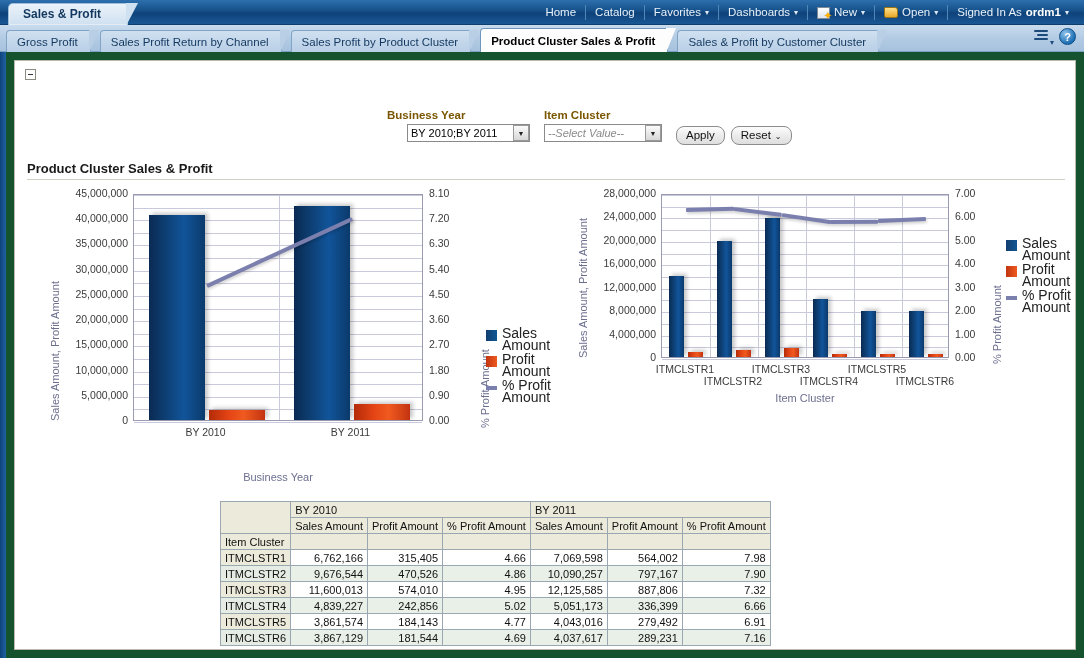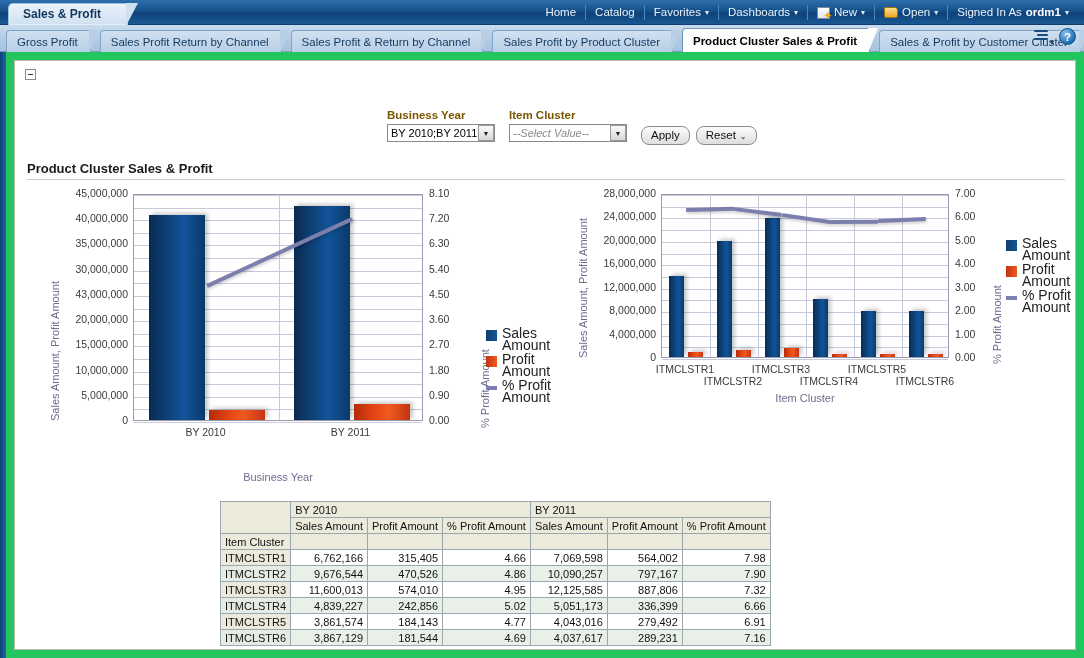--- a/index.html
+++ b/index.html
@@ -100,21 +100,21 @@
     display:flex; align-items:center; justify-content:center; cursor:pointer;
   }
 
   
   .leftrail {
     position:absolute; left:0; top:52px; width:6px; height:606px;
     background: linear-gradient(to right,#0e4279,#1f63a4);
   }
   .content {
     position:absolute; left:6px; top:52px; width:1078px; height:606px;
-    background:#22c55e;
+    background:#14532d;
   }
   .panel {
     position:absolute; left:8px; top:8px; width:1062px; height:590px;
     border:1px solid #b9b9ad; background:#fff;
   }
   .collapse-box {
     position:absolute; left:10px; top:8px; width:11px; height:11px;
     border:1px solid #8b8b80; background:#fdfdfd; cursor:pointer;
   }
   .collapse-box:after{
@@ -126,21 +126,21 @@
   .prompt-group { margin-right: 14px; }
   .prompt-label {
     font-weight:bold; font-size:11.5px; color:#7a5600; margin-bottom:3px;
     font-family:"Liberation Sans", sans-serif;
   }
   .sel {
     display:flex; align-items:center; height:18px;
     border:1px solid #8a8a8a; background:#fff; font-size:11px; padding-left:3px;
   }
   .sel .selval { white-space:nowrap; }
-  .sel.w1 { width:108px; }
+  .sel.w1 { width:123px;margin-left:20px; }
   .sel.w2 { width:118px; }
   .sel .selval.placeholder { color:#8a8a8a; font-style:italic; }
   .sel .arrowbtn {
     margin-left:auto; width:16px; height:16px;
     background: linear-gradient(to bottom,#fbfbfb,#d8d8d8);
     border:1px solid #9a9a9a; display:flex; align-items:center; justify-content:center;
     font-size:7px; color:#222; cursor:pointer;
   }
   .btns { display:flex; gap:6px; margin-top:17px; }
   .btn {
@@ -260,23 +260,20 @@
     </div>
   </div>
 
   <div class="tabstrip">
     <div class="tabs">
       <div class="dtab">
         <span>Gross Profit</span>
       </div>
       <div class="dtab">
         <span>Sales Profit Return by Channel</span>
-      </div>
-      <div class="dtab">
-        <span>Sales Profit &amp; Return by Channel</span>
       </div>
       <div class="dtab">
         <span>Sales Profit by Product Cluster</span>
       </div>
       <div class="dtab active">
         <span>Product Cluster Sales &amp; Profit</span>
       </div>
       <div class="dtab">
         <span>Sales &amp; Profit by Customer Cluster</span>
       </div>
@@ -352,21 +349,21 @@
             <div class="bar profit" style="left: 75px; width: 56px; height: 10px;"></div>
             <div class="bar sales" style="left: 160px; width: 56px; height: 214px;"></div>
             <div class="bar profit" style="left: 220px; width: 56px; height: 16px;"></div>
             <div class="lineseg" style="left: 72.5px; top: 89.0802px; width: 159.722px; transform: rotate(-24.7934deg);"></div>
           </div>
           <div class="ticklabel" style="right: 423px; top: 228px; text-align: right;">0</div>
           <div class="ticklabel" style="right: 423px; top: 202.778px; text-align: right;">5,000,000</div>
           <div class="ticklabel" style="right: 423px; top: 177.556px; text-align: right;">10,000,000</div>
           <div class="ticklabel" style="right: 423px; top: 152.333px; text-align: right;">15,000,000</div>
           <div class="ticklabel" style="right: 423px; top: 127.111px; text-align: right;">20,000,000</div>
-          <div class="ticklabel" style="right: 423px; top: 101.889px; text-align: right;">43,000,000</div>
+          <div class="ticklabel" style="right: 423px; top: 101.889px; text-align: right;">25,000,000</div>
           <div class="ticklabel" style="right: 423px; top: 76.6667px; text-align: right;">30,000,000</div>
           <div class="ticklabel" style="right: 423px; top: 51.4444px; text-align: right; margin-left: 26px;">35,000,000</div>
           <div class="ticklabel" style="right: 423px; top: 26.2222px; text-align: right;">40,000,000</div>
           <div class="ticklabel" style="right: 423px; top: 1px; text-align: right;">45,000,000</div>
           <div class="ticklabel" style="left: 398px; top: 228px;">0.00</div>
           <div class="ticklabel" style="left: 398px; top: 202.778px;">0.90</div>
           <div class="ticklabel" style="left: 398px; top: 177.556px;">1.80</div>
           <div class="ticklabel" style="left: 398px; top: 152.333px;">2.70</div>
           <div class="ticklabel" style="left: 398px; top: 127.111px;">3.60</div>
           <div class="ticklabel" style="left: 398px; top: 101.889px;">4.50</div>

